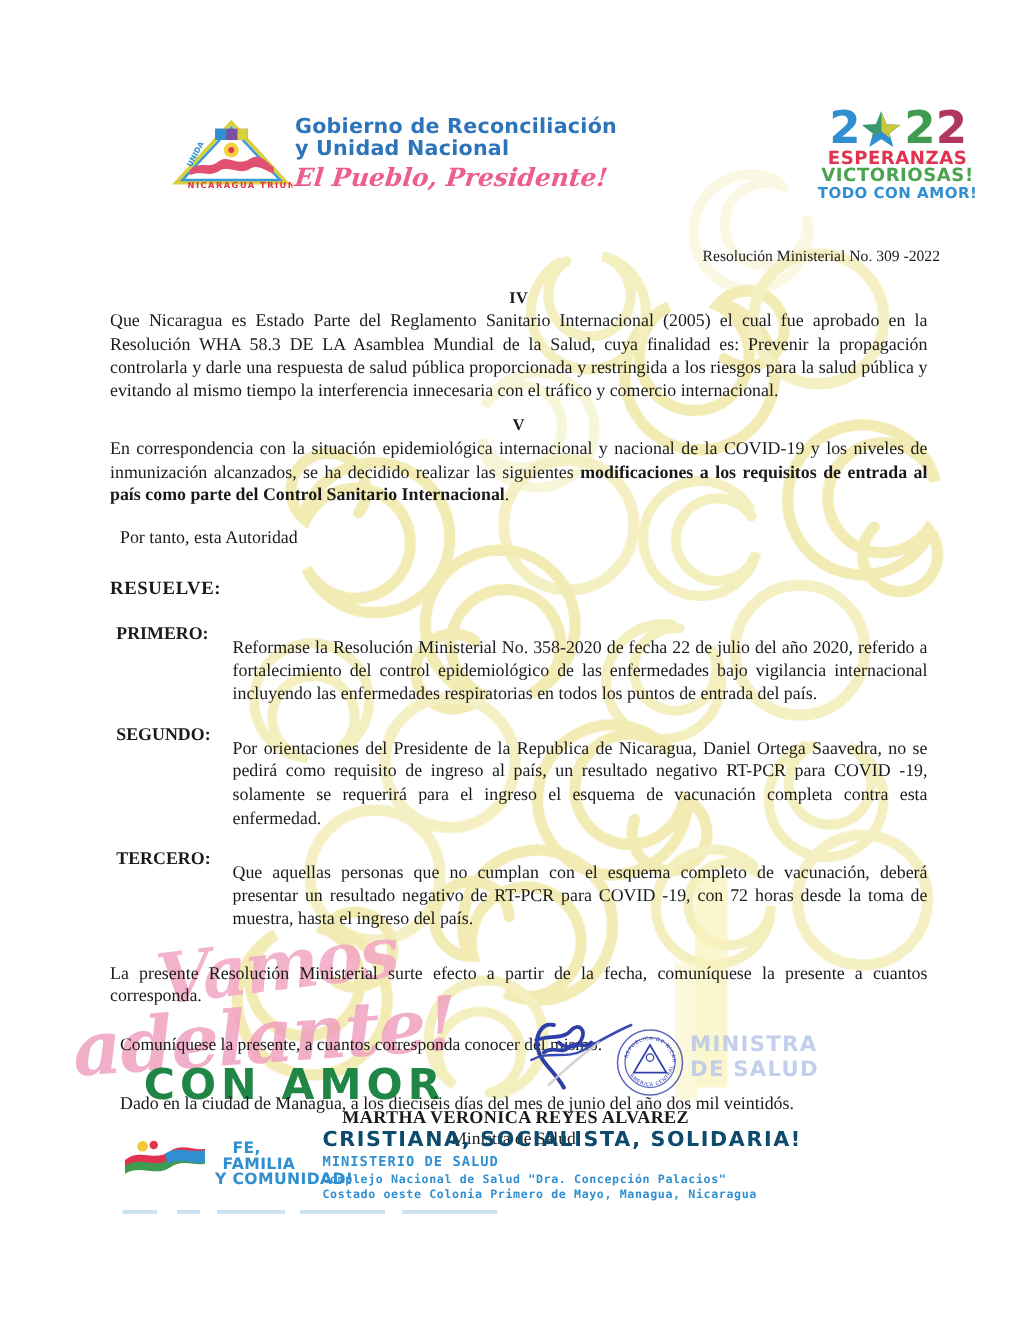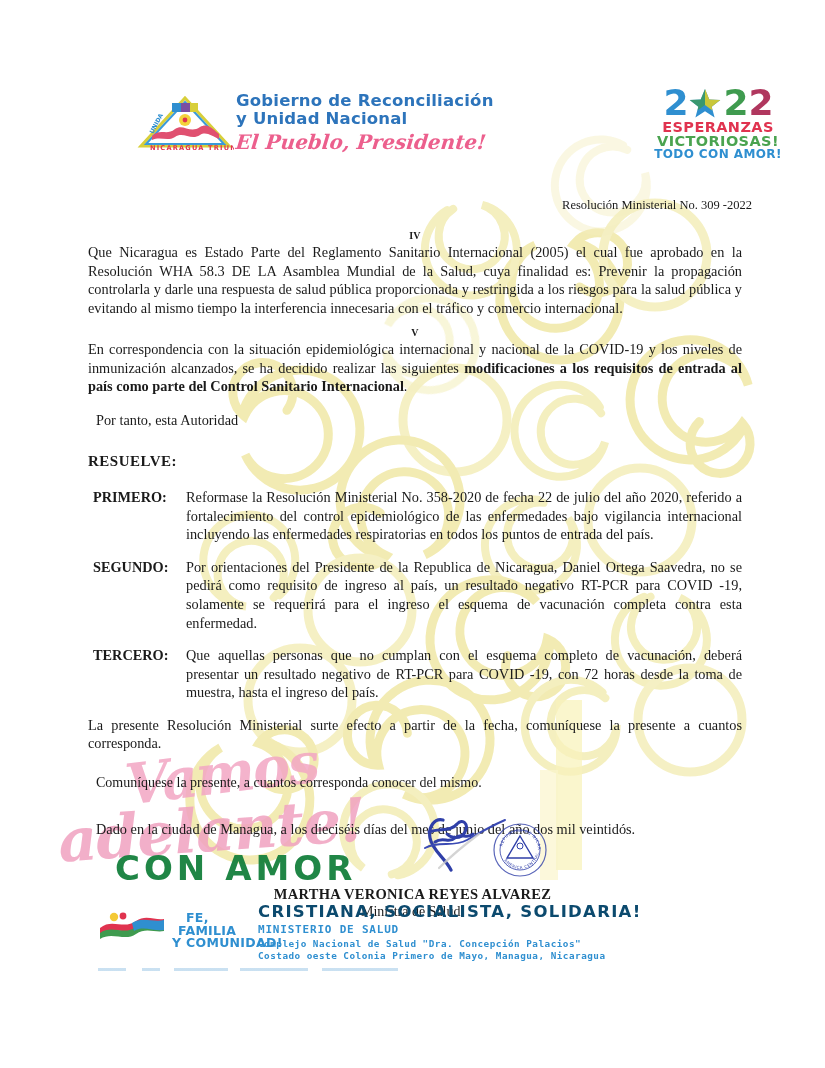--- a/index.html
+++ b/index.html
@@ -91,21 +91,21 @@
 
   
   .res-no{
     position:absolute;right:73px;top:198px;
     font-size:12.5px;white-space:nowrap;
   }
 
   
   .body-col{position:absolute;left:88px;width:654px;top:230px;}
   .roman{
-    text-align:center;font-weight:bold;font-size:10px;
+    text-align:center;font-weight:bold;font-size:13px;
     margin:0 0 2px 0;letter-spacing:.3px;
   }
   p.just{
     text-align:justify;text-justify:inter-word;
     font-size:14.3px;line-height:1.30;
     margin:0 0 10px 0;
     text-indent:0;
   }
   p.just b{font-weight:bold;}
 
@@ -116,21 +116,21 @@
   }
 
   .clause{display:flex;margin-bottom:14px;}
   .clause-label{
     width:98px;flex:0 0 98px;
     font-weight:bold;font-size:14.3px;line-height:1.30;
     padding-left:5px;box-sizing:border-box;
   }
   .clause-body{
     flex:1;text-align:justify;text-justify:inter-word;
-    font-size:14.3px;line-height:1.30;
+    font-size:14.3px;line-height:1.30;margin-top:11px;
   }
 
   .closing{font-size:14px;margin:22px 0 0 8px;}
   .dado{font-size:14.3px;margin:30px 0 0 8px;}
 
   
   .sig-block{position:absolute;left:0;right:0;top:886px;text-align:center;}
   .sig-name{font-weight:bold;font-size:14.5px;letter-spacing:.3px;}
   .sig-title{font-size:14px;margin-top:1px;}
 
@@ -338,20 +338,24 @@
       <path id="sealBot" d="M9,28 a19,19 0 0,0 38,0" fill="none"></path>
       <text font-family="DejaVu Sans, sans-serif" font-size="4.1" fill="#2f3fa8" letter-spacing=".5">
         <textPath href="#sealTop" startOffset="6%">REPUBLICA DE NICARAGUA</textPath>
       </text>
       <text font-family="DejaVu Sans, sans-serif" font-size="4.1" fill="#2f3fa8" letter-spacing=".5">
         <textPath href="#sealBot" startOffset="18%">AMERICA CENTRAL</textPath>
       </text>
     </svg>
   </div>
 
+  <div class="seal-txt">
+    <div>MINISTRA</div>
+    <div>DE SALUD</div>
+  </div>
 
   <div class="sig-block">
     <div class="sig-name">MARTHA VERONICA REYES ALVAREZ</div>
     <div class="sig-title">Ministra de Salud.</div>
   </div>
 
   <div class="footer">
 
     <div class="fe-logo">
       <svg width="70" height="34" viewBox="0 0 70 34" xmlns="http://www.w3.org/2000/svg">

